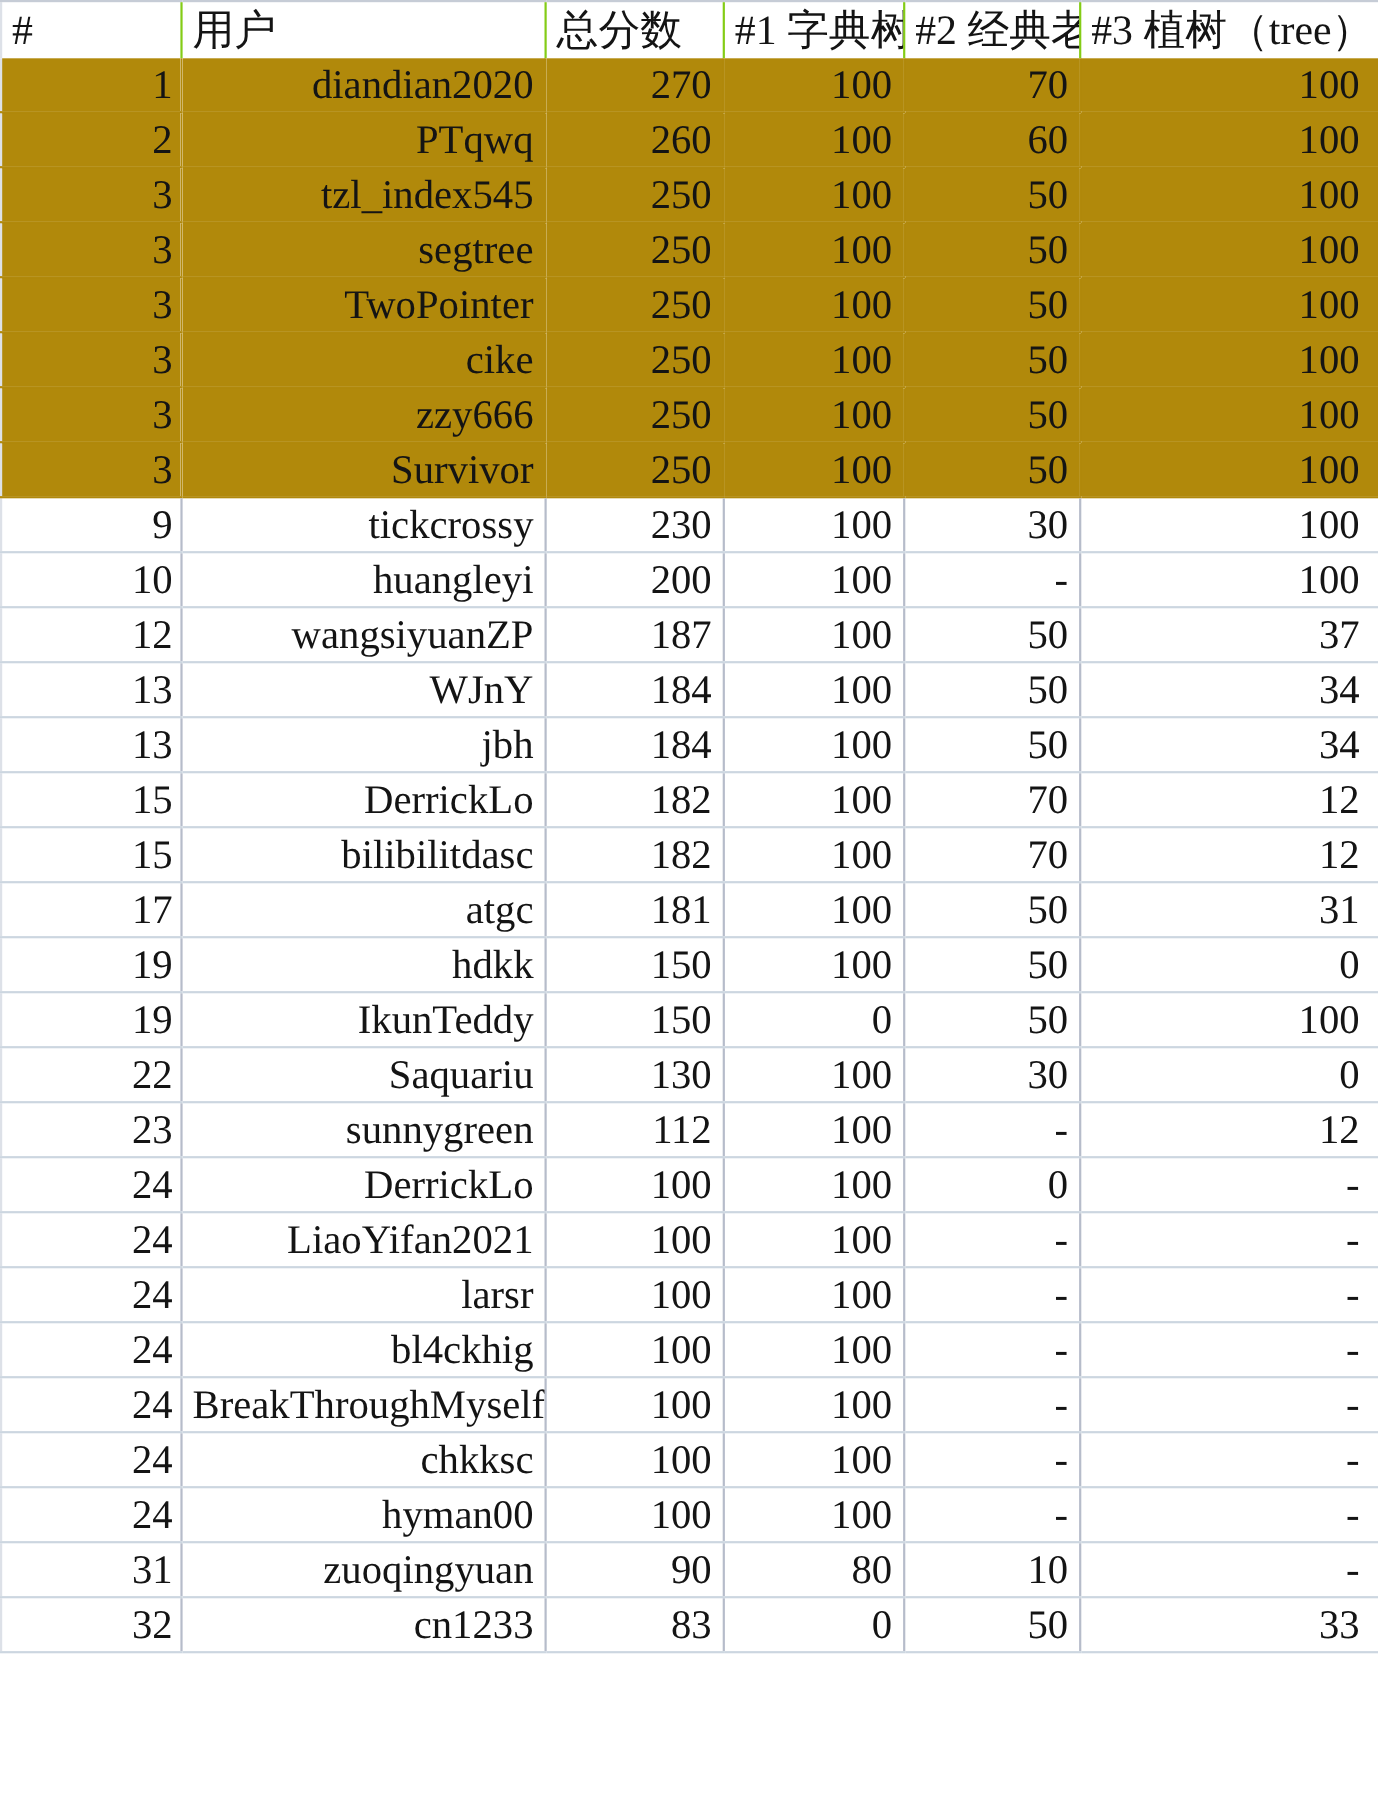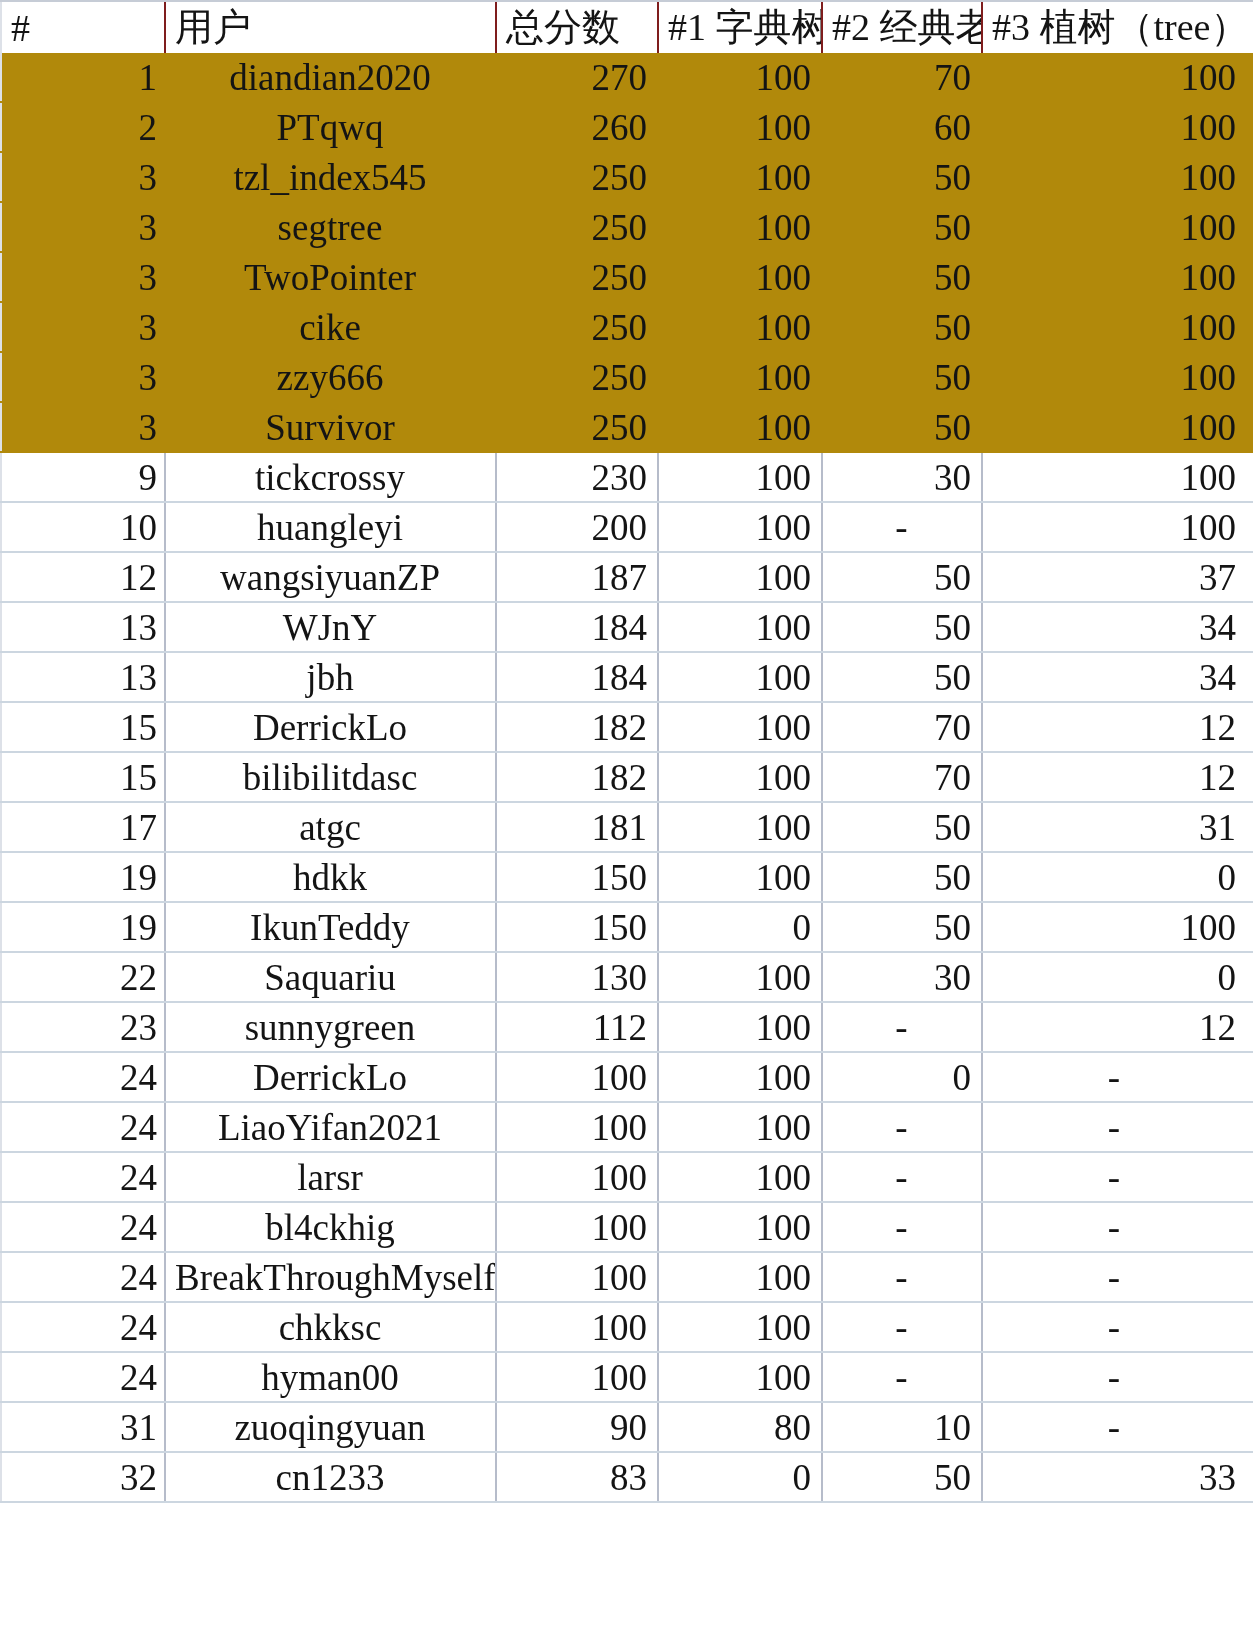--- a/index.html
+++ b/index.html
@@ -17,21 +17,21 @@
   table.board {
     width: 1253px;
     border-collapse: collapse;
     table-layout: fixed;
     border-left: 2px solid #dde1e8;
     border-right: 2px solid #c2c8d4;
   }
   thead th {
     height: 44px;
     border-top: 2px solid #c6ccd6;
-    border-left: 2px solid #7f1d1d;
+    border-left: 2px solid #84cc16;
     background: #ffffff;
     font-weight: normal;
     font-size: 38px;
     text-align: left;
     padding: 0 0 0 9px;
     white-space: nowrap;
     overflow: hidden;
     vertical-align: middle;
   }
   thead th:first-child { border-left: none; }
@@ -41,21 +41,21 @@
     border-left: 2px solid #b6bcca;
     border-bottom: 2px solid #ccd6e0;
     white-space: nowrap;
     overflow: hidden;
     vertical-align: middle;
     padding: 0 10px 0 9px;
     background: #ffffff;
   }
   tbody td:first-child { border-left: none; }
   td.num  { text-align: right; }
-  td.text { text-align: center; }
+  td.text { text-align: right; }
   td.rank { padding-right: 7px; }
   td.last { padding-right: 17px; }
   tr.hl td {
     background: var(--hl, #b1890b);
     border-left-color: var(--hl, #b1890b);
     border-bottom-color: var(--hl, #b1890b);
   }
 </style>
 </head>
 <body>

